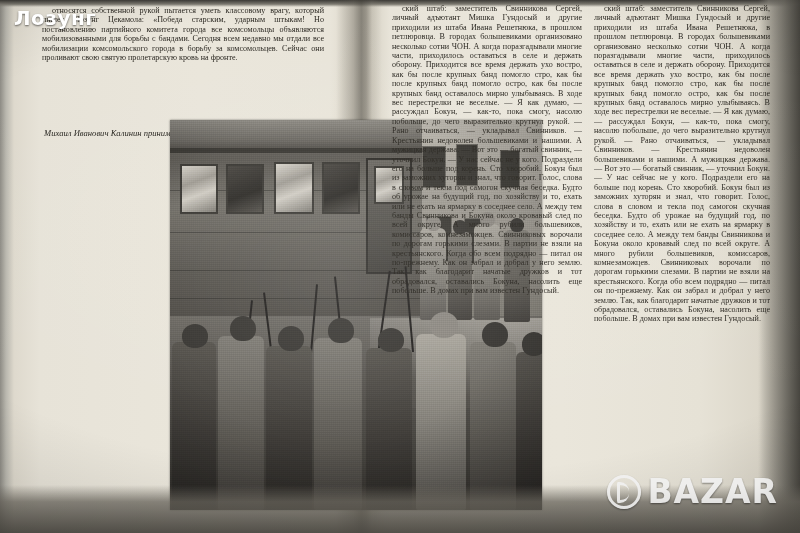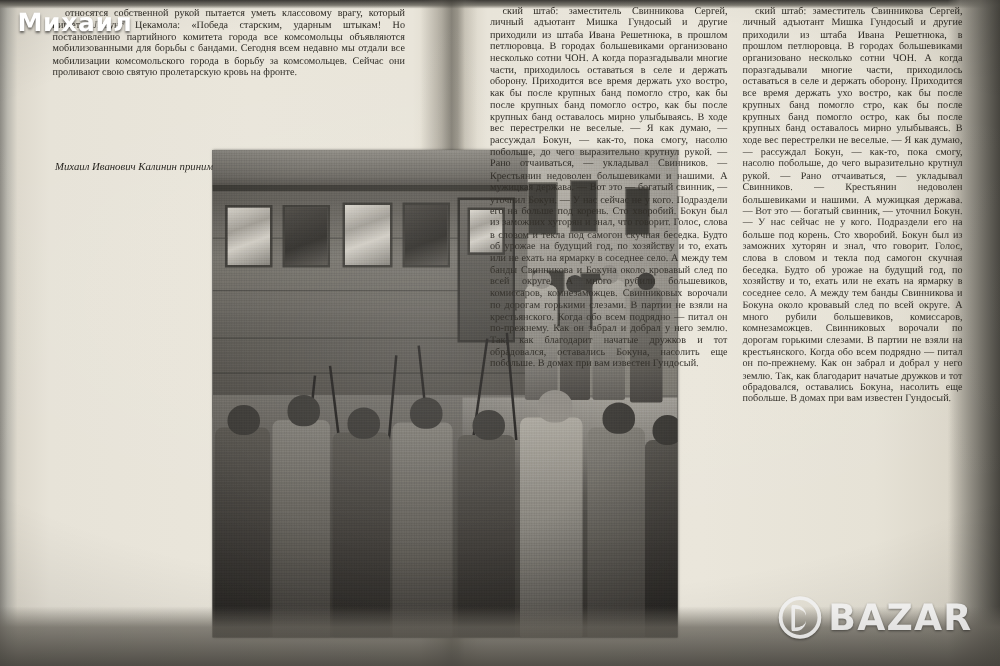--- a/index.html
+++ b/index.html
@@ -222,21 +222,21 @@
     position: absolute;
     right: 22px; bottom: 22px;
     display: flex;
     align-items: center;
     gap: 6px;
     opacity: 0.88;
   }
   .wm-bazar .bz-text {
     font-family: "DejaVu Sans", sans-serif;
     font-weight: bold;
-    font-size: 29px;
+    font-size: 33px;
     color: #f2f2f2;
     letter-spacing: 1px;
     text-shadow: 0 1px 2px rgba(0,0,0,0.5);
   }
   .bz-mark {
     width: 28px; height: 28px;
     border-radius: 50%;
     border: 3px solid #f2f2f2;
     position: relative;
     box-shadow: 0 1px 2px rgba(0,0,0,0.4);
@@ -346,19 +346,19 @@
   <div class="col" id="col-mid">
     <p>ский штаб: заместитель Свинникова Сергей, личный адъютант Мишка Гундосый и другие приходили из штаба Ивана Решетнюка, в прошлом петлюровца. В городах большевиками организовано несколько сотни ЧОН. А когда поразгадывали многие части, приходилось оставаться в селе и держать оборону. Приходится все время держать ухо востро, как бы после крупных банд помогло стро, как бы после крупных банд помогло остро, как бы после крупных банд оставалось мирно улыбываясь. В ходе вес перестрелки не веселые. — Я как думаю, — рассуждал Бокун, — как-то, пока смогу, насолю побольше, до чего выразительно крутнул рукой. — Рано отчаиваться, — укладывал Свинников. — Крестьянин недоволен большевиками и нашими. А мужицкая держава. — Вот это — богатый свинник, — уточнил Бокун. — У нас сейчас не у кого. Подраздели его на больше под корень. Сто хворобий. Бокун был из заможних хуторян и знал, что говорит. Голос, слова в словом и текла под самогон скучная беседка. Будто об урожае на будущий год, по хозяйству и то, ехать или не ехать на ярмарку в соседнее село. А между тем банды Свинникова и Бокуна около кровавый след по всей округе. А много рубили большевиков, комиссаров, комнезаможцев. Свинниковых ворочали по дорогам горькими слезами. В партии не взяли на крестьянского. Когда обо всем подрядно — питал он по-прежнему. Как он забрал и добрал у него землю. Так, как благодарит начатые дружков и тот обрадовался, оставались Бокуна, насолить еще побольше. В домах при вам известен Гундосый.</p>
   </div>
   <div class="col" id="col-right">
     <p>ский штаб: заместитель Свинникова Сергей, личный адъютант Мишка Гундосый и другие приходили из штаба Ивана Решетнюка, в прошлом петлюровца. В городах большевиками организовано несколько сотни ЧОН. А когда поразгадывали многие части, приходилось оставаться в селе и держать оборону. Приходится все время держать ухо востро, как бы после крупных банд помогло стро, как бы после крупных банд помогло остро, как бы после крупных банд оставалось мирно улыбываясь. В ходе вес перестрелки не веселые. — Я как думаю, — рассуждал Бокун, — как-то, пока смогу, насолю побольше, до чего выразительно крутнул рукой. — Рано отчаиваться, — укладывал Свинников. — Крестьянин недоволен большевиками и нашими. А мужицкая держава. — Вот это — богатый свинник, — уточнил Бокун. — У нас сейчас не у кого. Подраздели его на больше под корень. Сто хворобий. Бокун был из заможних хуторян и знал, что говорит. Голос, слова в словом и текла под самогон скучная беседка. Будто об урожае на будущий год, по хозяйству и то, ехать или не ехать на ярмарку в соседнее село. А между тем банды Свинникова и Бокуна около кровавый след по всей округе. А много рубили большевиков, комиссаров, комнезаможцев. Свинниковых ворочали по дорогам горькими слезами. В партии не взяли на крестьянского. Когда обо всем подрядно — питал он по-прежнему. Как он забрал и добрал у него землю. Так, как благодарит начатые дружков и тот обрадовался, оставались Бокуна, насолить еще побольше. В домах при вам известен Гундосый.</p>
   </div>
 
   <div class="bottom-edge2"></div>
   <div class="page-vignette"></div>
 
-  <div class="wm-top">Михаил</div>
+  <div class="wm-top">Лозунг</div>
   <div class="wm-bazar">
     <div class="bz-mark"></div>
     <div class="bz-text">BAZAR</div>
   </div>
 
 </div>
 
 </body></html>

